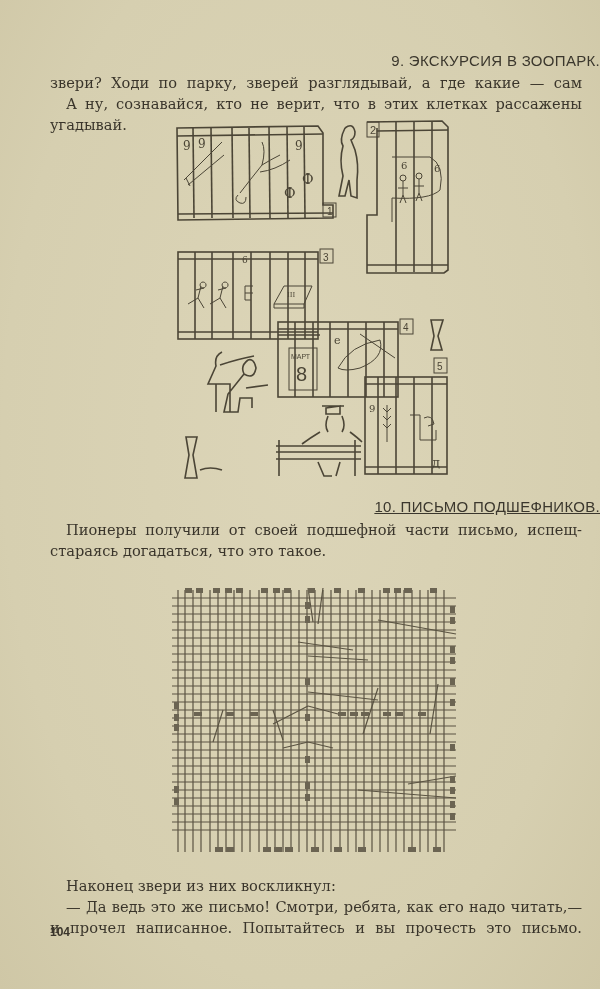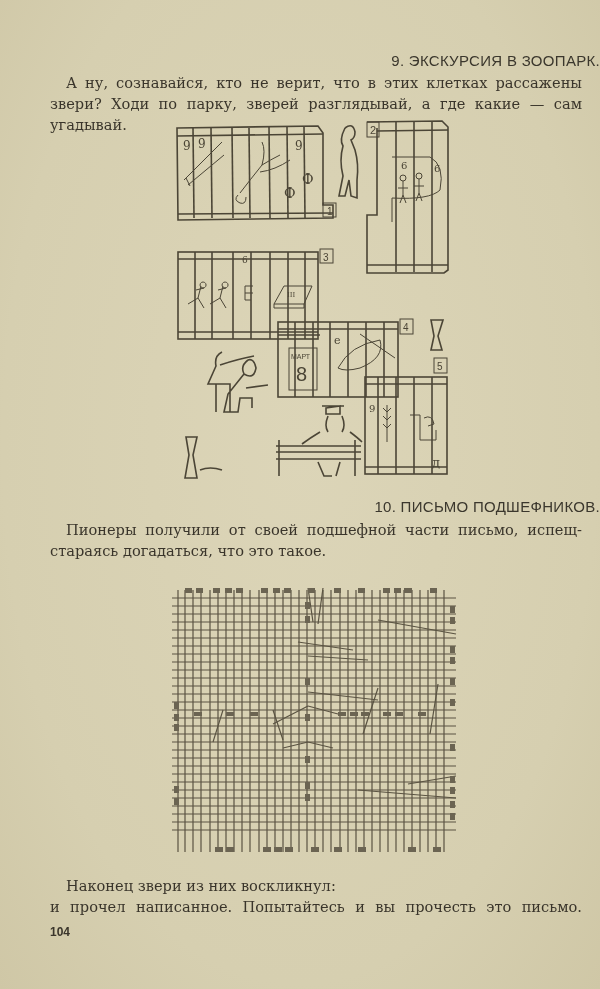--- a/index.html
+++ b/index.html
@@ -29,22 +29,22 @@
   .ink-thin { stroke: #4b4536; fill: none; stroke-width: 1; }
 </style>
 </head>
 <body>
 
 <div class="page">
 
   <div class="heading" style="top:52px;">9. ЭКСКУРСИЯ В ЗООПАРК.</div>
 
   <div class="para" style="top:72px;">
+    <span class="line j">звери? Ходи по парку, зверей разглядывай, а где какие — сам</span>
     <span class="line j indent">А ну, сознавайся, кто не верит, что в этих клетках рассажены</span>
-    <span class="line j">звери? Ходи по парку, зверей разглядывай, а где какие — сам</span>
     <span class="line">угадывай.</span>
   </div>
 
   <svg style="left:0;top:0;" width="600" height="500" viewBox="0 0 600 500">
 
     <g>
       <path class="ink" d="M177 128 L318 126 L323 133 L323 205 L333 205 L333 218 L178 220 Z"></path>
       <line class="ink" x1="177" y1="136" x2="323" y2="134"></line>
       <line class="ink" x1="178" y1="214" x2="333" y2="213"></line>
       <line class="ink" x1="193" y1="128" x2="194" y2="218"></line>
@@ -150,21 +150,21 @@
 
     <g>
       <path class="ink" d="M326 408 l14 -2 l0 8 l-14 0 Z M322 406 l22 0 M328 416 q-4 10 0 16 M342 416 q4 10 0 16 M320 432 q-10 6 -18 12 M350 432 q8 6 12 10"></path>
       <line class="ink" x1="276" y1="446" x2="361" y2="446"></line>
       <line class="ink" x1="276" y1="452" x2="361" y2="452"></line>
       <line class="ink" x1="276" y1="459" x2="361" y2="459"></line>
       <path class="ink" d="M279 440 L279 476 M355 440 L355 476 M318 462 l6 14 l8 0 M340 462 l-4 14"></path>
     </g>
   </svg>
 
-  <div class="heading" style="top:498px;">10. ПИСЬМО ПОДШЕФНИКОВ.</div>
+  <div class="heading" style="top:498px;text-decoration:underline;">10. ПИСЬМО ПОДШЕФНИКОВ.</div>
 
   <div class="para" style="top:519px;">
     <span class="line j indent">Пионеры получили от своей подшефной части письмо, испещ-</span>
     <span class="line">стараясь догадаться, что это такое.</span>
   </div>
 
   <svg style="left:168px;top:584px;" width="292" height="274" viewBox="0 0 292 274">
     <g stroke="#5a5342" stroke-width="1.2">
 
       <line x1="10" y1="6" x2="10" y2="268"></line>
@@ -312,17 +312,18 @@
       <rect x="182" y="128" width="8" height="4"></rect>
         <rect x="193" y="128" width="8" height="4"></rect>
       <rect x="215" y="128" width="8" height="4"></rect>
         <rect x="227" y="128" width="8" height="4"></rect>
       <rect x="250" y="128" width="8" height="4"></rect>
     </g>
   </svg>
 
   <div class="para" style="top:875px;">
     <span class="line indent">Наконец звери из них воскликнул:</span>
+    <span class="line j indent">— Да ведь это же письмо! Смотри, ребята, как его надо читать,—</span>
     <span class="line j">и прочел написанное. Попытайтесь и вы прочесть это письмо.</span>
   </div>
 
   <div class="page-num">104</div>
 </div>
 
 </body></html>

